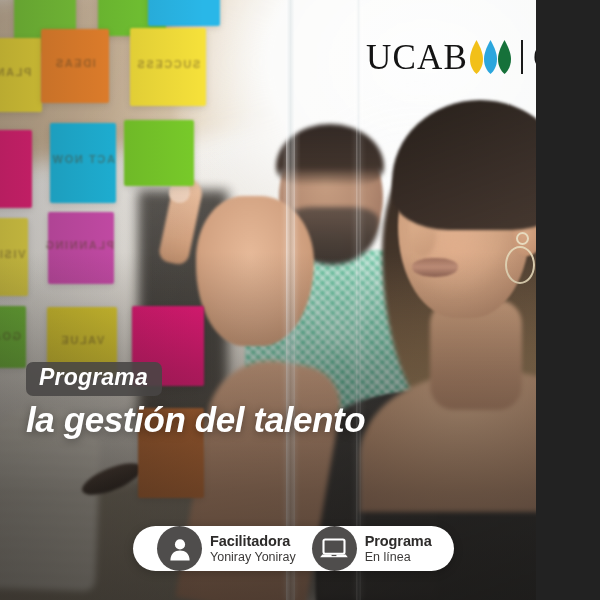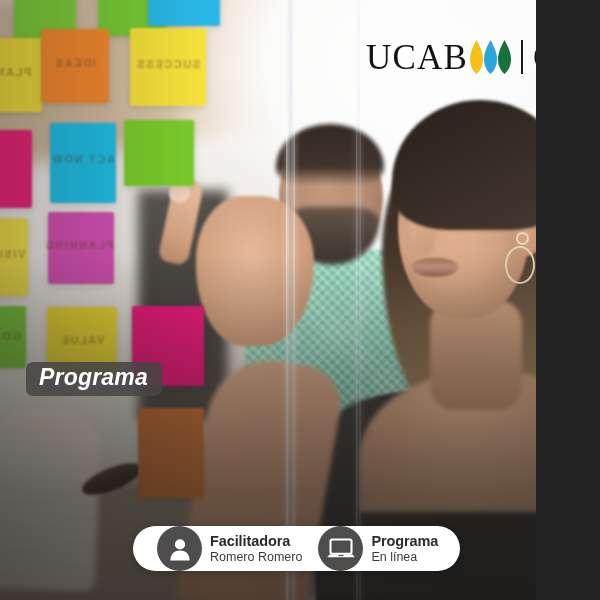--- a/index.html
+++ b/index.html
@@ -419,35 +419,36 @@
           </svg>
       </span>
     </span>
     <span class="logo-bar"></span>
     <span class="logo-word">CIAP</span>
   </div>
 
   <div class="title-block">
     <div class="badge">Programa</div>
     <div class="headline">
+      <span class="l">la gestión del talento</span>
     </div>
   </div>
 
   <div class="info-bar">
 
     <div class="info-item">
       <span class="ico-circle">
         <svg width="26" height="26" viewBox="0 0 26 26" aria-hidden="true">
           <circle cx="13" cy="8.4" r="5.1" fill="#ffffff"></circle>
           <path d="M3.4 24.5 C3.4 17.6 8 14.6 13 14.6 C18 14.6 22.6 17.6 22.6 24.5 Z" fill="#ffffff"></path>
         </svg>
       </span>
       <span class="info-txt">
         <div class="t1">Facilitadora</div>
-        <div class="t2">Romero Romero</div>
+        <div class="t2">Yoniray Yoniray</div>
       </span>
     </div>
 
     <span class="gap"></span>
 
     <div class="info-item">
       <span class="ico-circle">
         <svg width="30" height="26" viewBox="0 0 30 26" aria-hidden="true">
           <rect x="4.5" y="3.5" width="21" height="14.2" rx="1.6" fill="none" stroke="#ffffff" stroke-width="2.1"></rect>
           <path d="M1.2 21.2 H28.8 L26.6 18.6 H3.4 Z" fill="#ffffff"></path>

